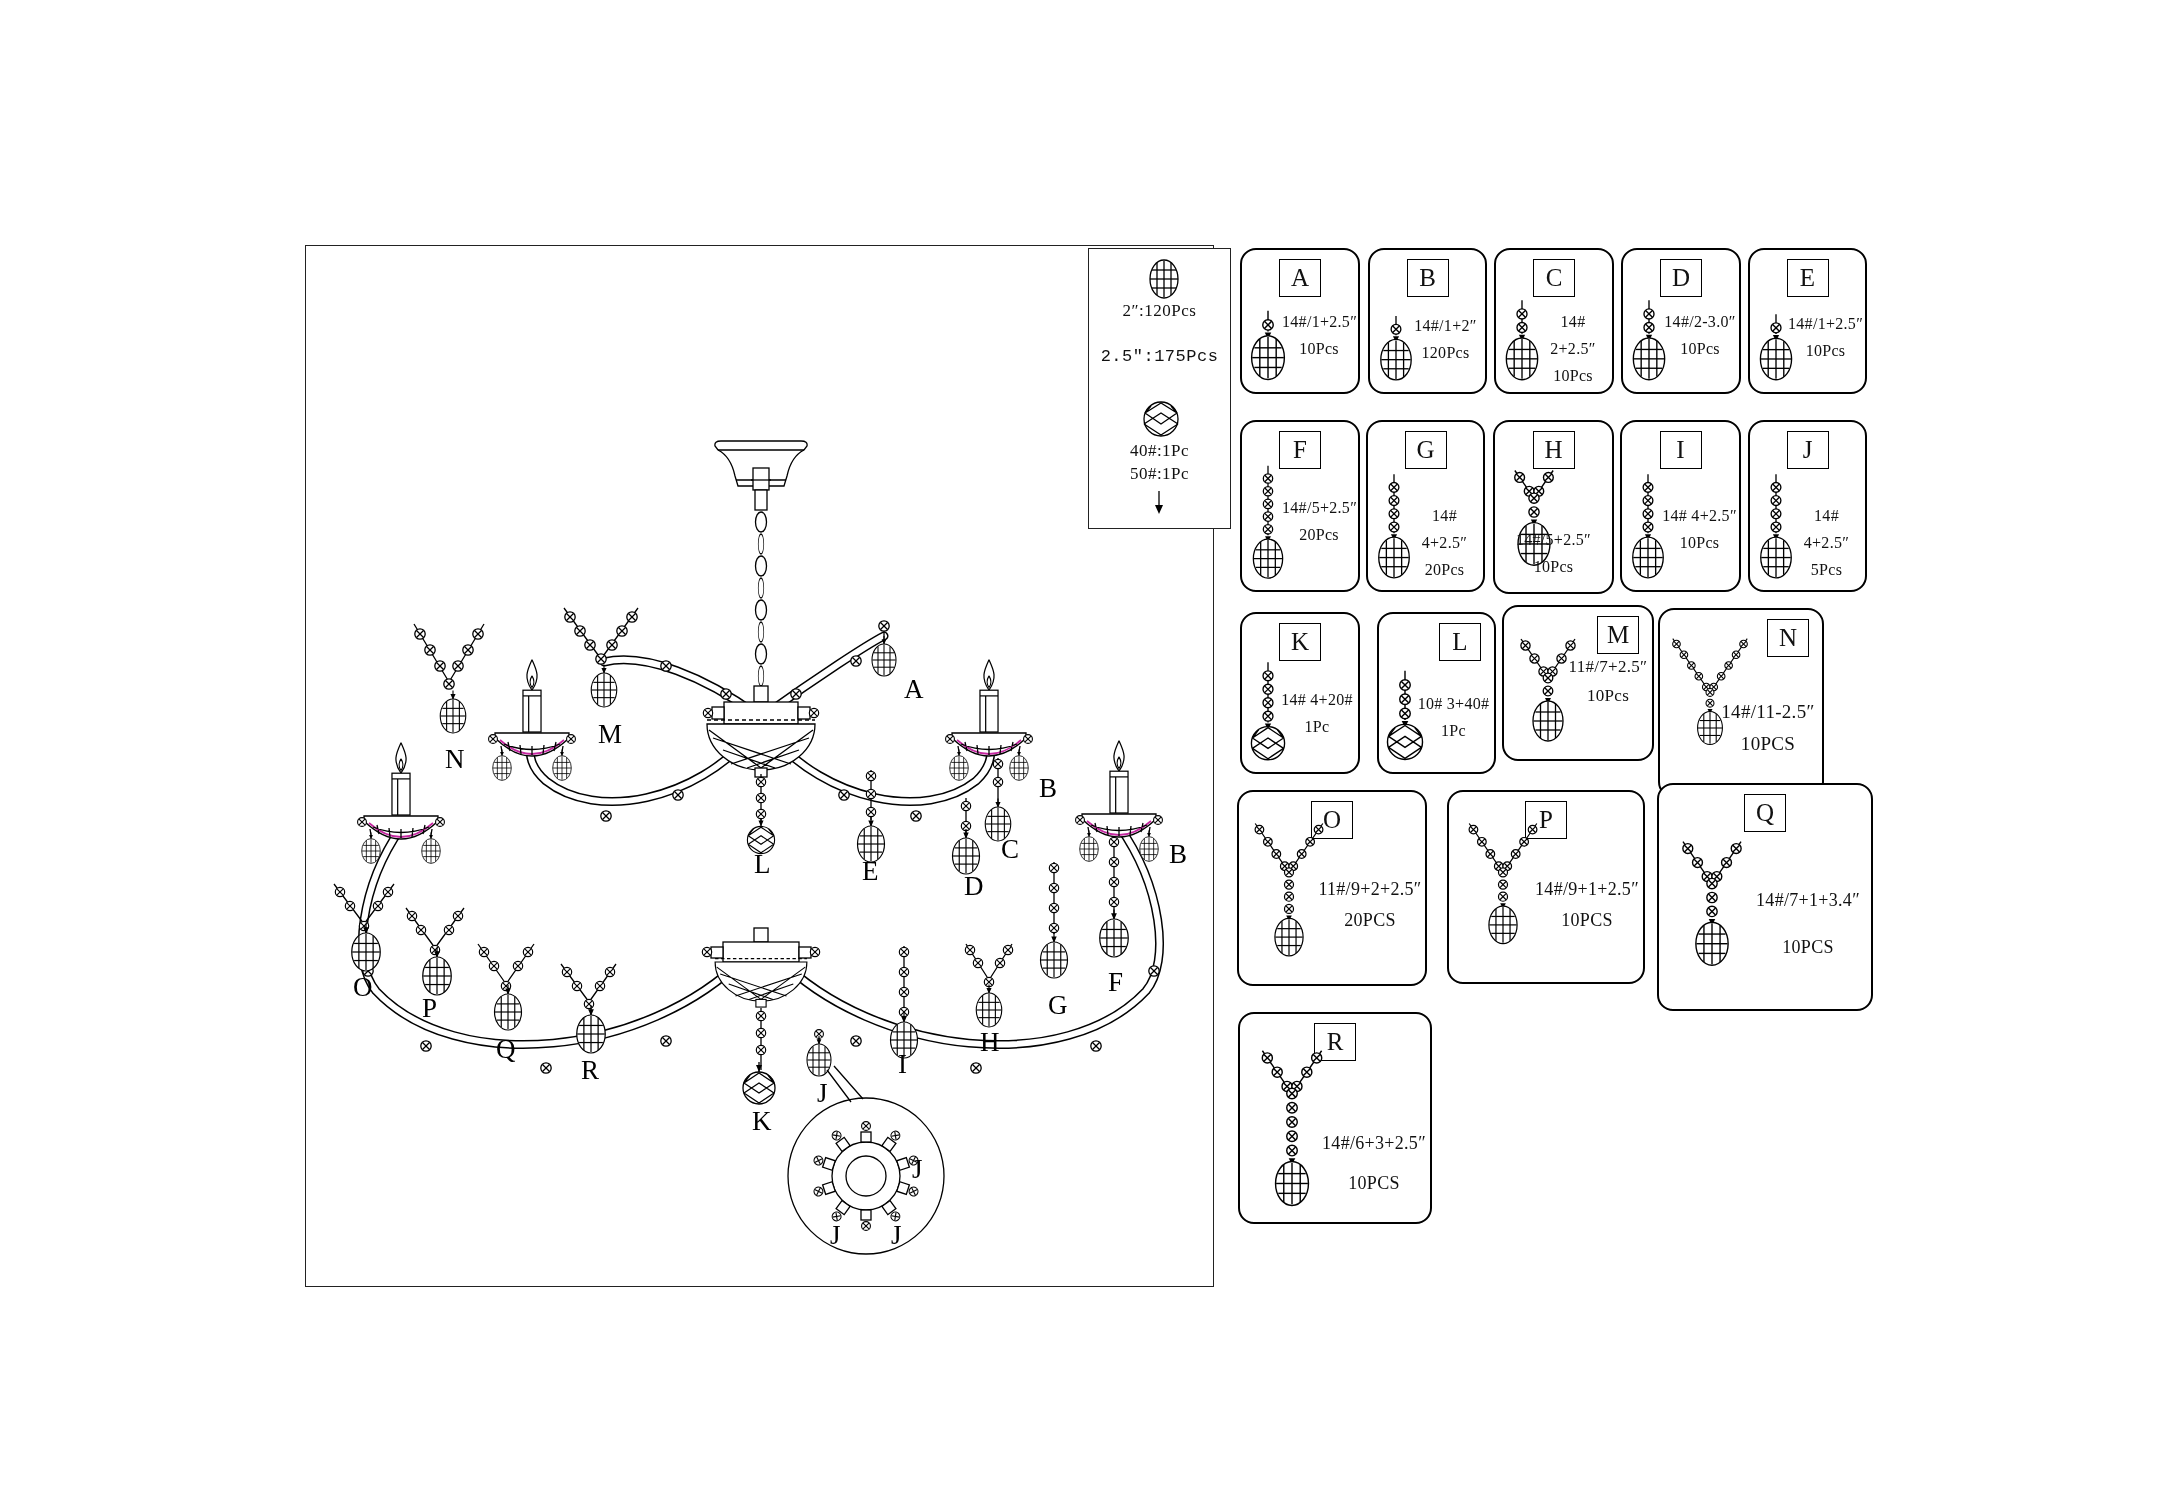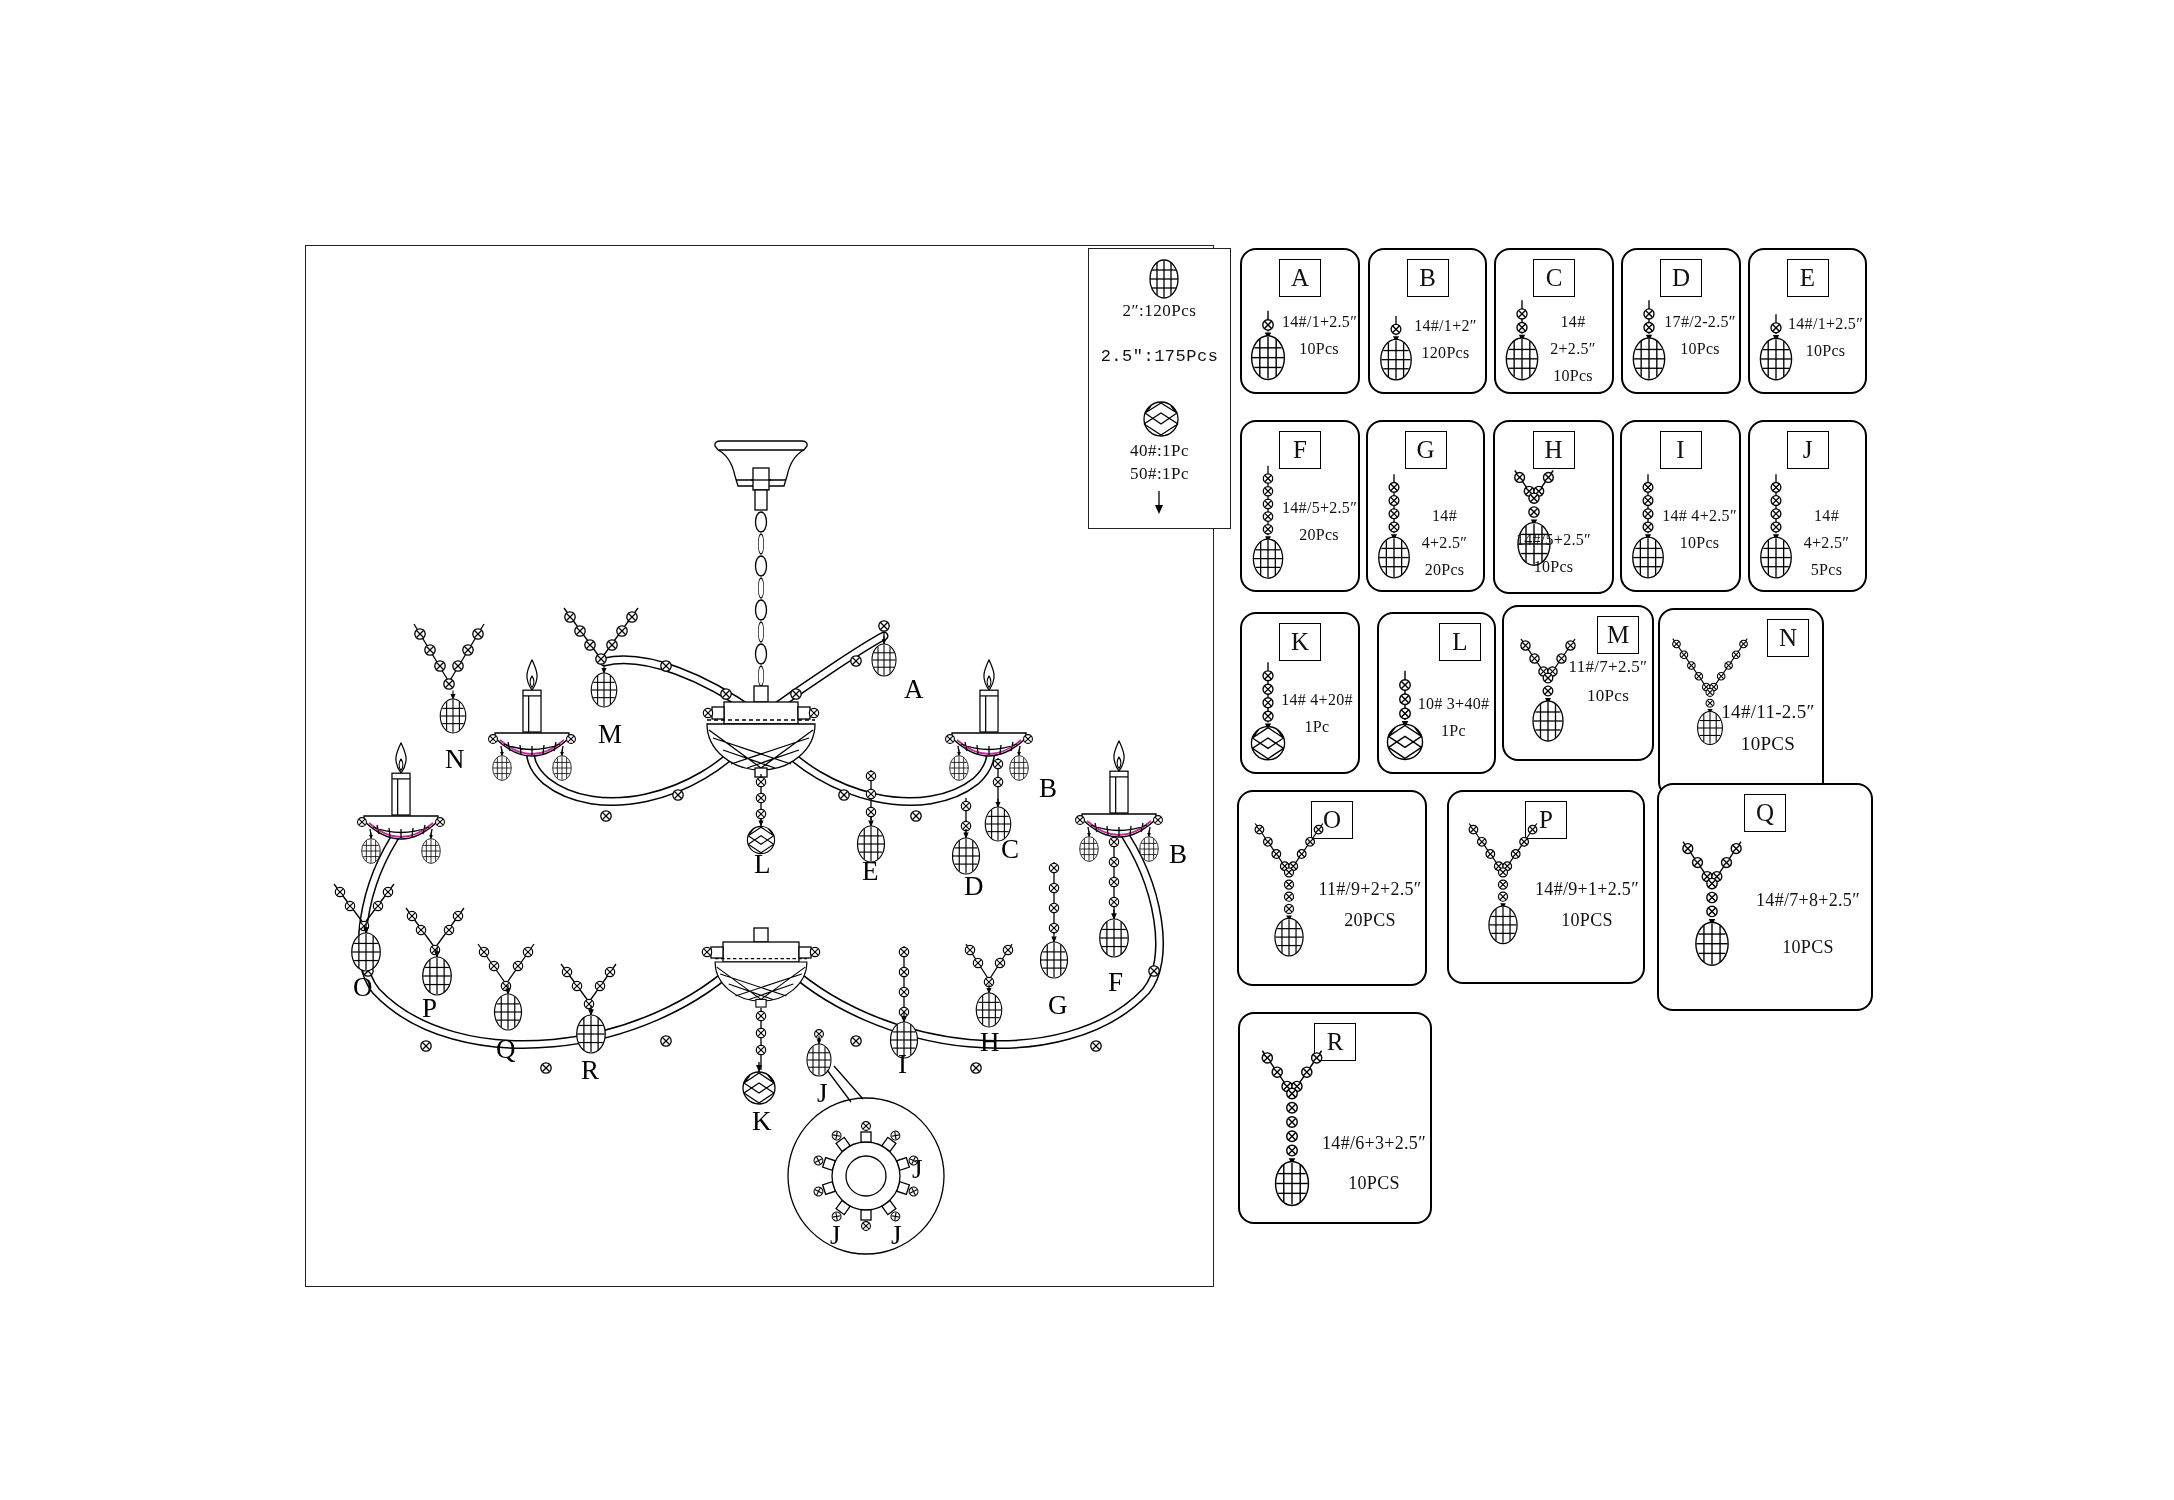--- a/index.html
+++ b/index.html
@@ -531,21 +531,21 @@
             <ellipse rx="15" ry="20" class="sw"></ellipse>
             <line x1="0" y1="-19" x2="0" y2="19" class="s"></line>
             <line x1="-7.5" y1="-17" x2="-7.5" y2="17" class="s"></line>
             <line x1="7.5" y1="-17" x2="7.5" y2="17" class="s"></line>
             <line x1="-14.5" y1="0" x2="14.5" y2="0" class="s"></line>
             <line x1="-12.5" y1="-9" x2="12.5" y2="-9" class="s"></line>
             <line x1="-12.5" y1="9" x2="12.5" y2="9" class="s"></line>
           </g>
         </svg>
       </div>
-    <div class="ptxt" style="left:40px;right:2px;top:58px;"><span>17#/2-2.5″</span><br><span>10Pcs</span></div>
+    <div class="ptxt" style="left:40px;right:2px;top:58px;"><span>14#/2-3.0″</span><br><span>10Pcs</span></div>
   </div>
   <div class="part-box" style="left:1748px;top:248px;width:115px;height:142px;">
     <div class="tag">E</div>
     <div class="icon-mount" style="left:4px;top:56px;bottom:6px;width:44px;">
         <svg viewBox="0 0 40 77" width="46" height="88.55" preserveAspectRatio="xMidYMin meet">
           <line x1="20" y1="8" x2="20" y2="27" class="s"></line>
           <g transform="translate(20,21)">
             <circle r="4.8" class="sw"></circle>
             <line x1="-3.2640000000000002" y1="-3.2640000000000002" x2="3.2640000000000002" y2="3.2640000000000002" class="s"></line>
             <line x1="-3.2640000000000002" y1="3.2640000000000002" x2="3.2640000000000002" y2="-3.2640000000000002" class="s"></line>
@@ -1186,21 +1186,21 @@
             <ellipse rx="15" ry="20" class="sw"></ellipse>
             <line x1="0" y1="-19" x2="0" y2="19" class="s"></line>
             <line x1="-7.5" y1="-17" x2="-7.5" y2="17" class="s"></line>
             <line x1="7.5" y1="-17" x2="7.5" y2="17" class="s"></line>
             <line x1="-14.5" y1="0" x2="14.5" y2="0" class="s"></line>
             <line x1="-12.5" y1="-9" x2="12.5" y2="-9" class="s"></line>
             <line x1="-12.5" y1="9" x2="12.5" y2="9" class="s"></line>
           </g>
         </svg>
       </div>
-    <div class="ptxt" style="left:88px;right:2px;top:92px;font-size:18px;line-height:2.6;"><span>14#/7+8+2.5″</span><br><span>10PCS</span></div>
+    <div class="ptxt" style="left:88px;right:2px;top:92px;font-size:18px;line-height:2.6;"><span>14#/7+1+3.4″</span><br><span>10PCS</span></div>
   </div>
 
   <div class="part-box" style="left:1238px;top:1012px;width:190px;height:208px;">
     <div class="tag">R</div>
     <div class="icon-mount" style="left:8px;top:28px;bottom:10px;width:88px;">
         <svg viewBox="0 0 80 155" width="92" height="178.25" preserveAspectRatio="xMidYMin meet">
           <path class="s" d="M13,8 L40,47 M67,8 L40,47"></path>
           <g transform="translate(17.5,14.5)">
             <circle r="4.6" class="sw"></circle>
             <line x1="-3.128" y1="-3.128" x2="3.128" y2="3.128" class="s"></line>

